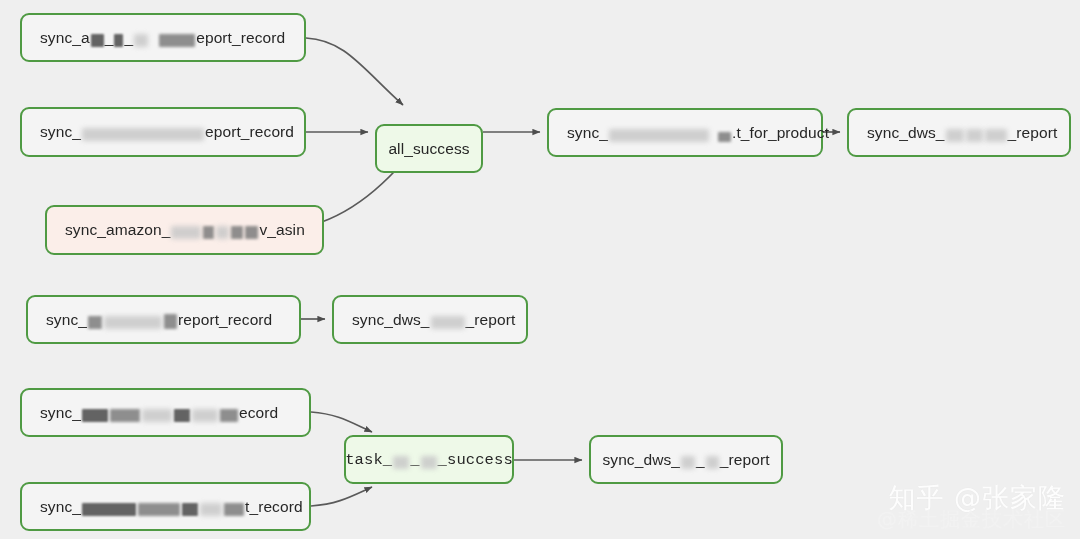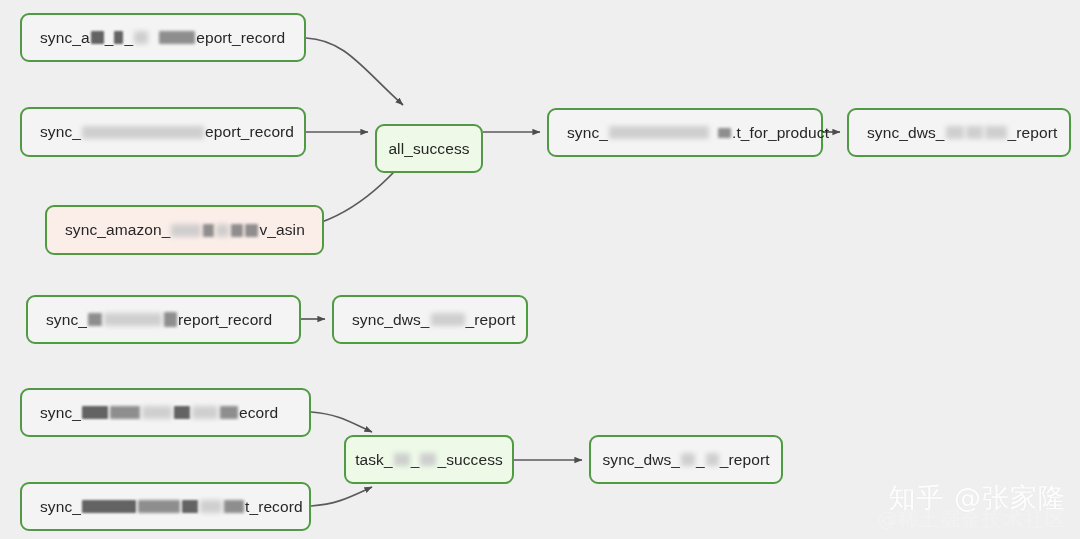--- a/index.html
+++ b/index.html
@@ -43,21 +43,21 @@
   }
   .node.pink {
     background: #fbeee9;
   }
   .node.center {
     justify-content: center;
     padding: 0 14px;
   }
   .label {
     display: inline-flex;
-    align-items: center;
+    align-items: flex-end;
   }
   
   .redact {
     display: inline-block;
     height: 13px;
     vertical-align: -2px;
     border-radius: 1px;
     background: #9a9a9a;
     filter: blur(1.6px);
     opacity: .85;
@@ -211,21 +211,21 @@
         <span>sync_</span>
         <span class="redact dark" style="width:54px"></span>
         <span class="redact mid" style="width:42px"></span>
         <span class="redact dark" style="width:16px"></span>
         <span class="redact lite" style="width:22px"></span>
         <span class="redact mid" style="width:20px"></span>
         <span>t_record</span>
       </span>
   </div>
 
-  <div class="node green center" style="left:344px; top:435px; width:170px; height:49px;">
+  <div class="node green center" style="left:344px; top:435px; width:170px; height:49px;font-family:Liberation Mono, monospace;">
     <span class="label">
         <span>task_</span>
         <span class="redact lite" style="width:16px"></span>
         <span>_</span>
         <span class="redact lite" style="width:16px"></span>
         <span>_success</span>
       </span>
   </div>
 
   <div class="node center" style="left:589px; top:435px; width:194px; height:49px;">

